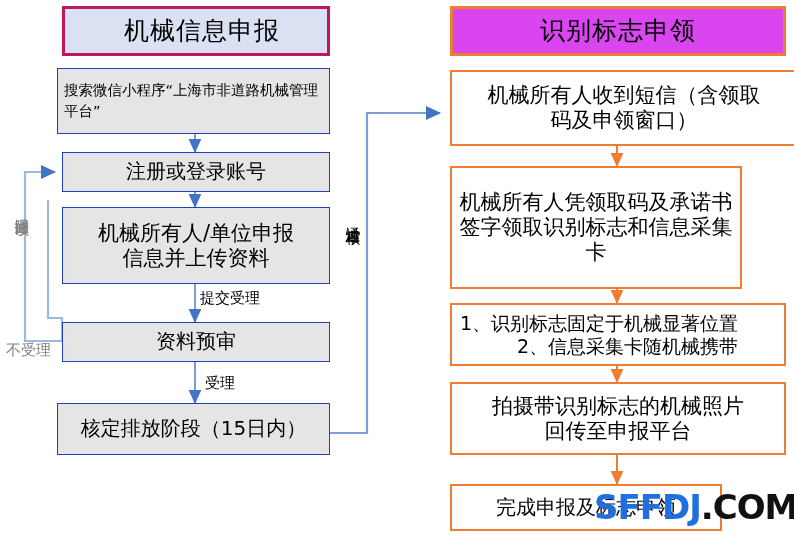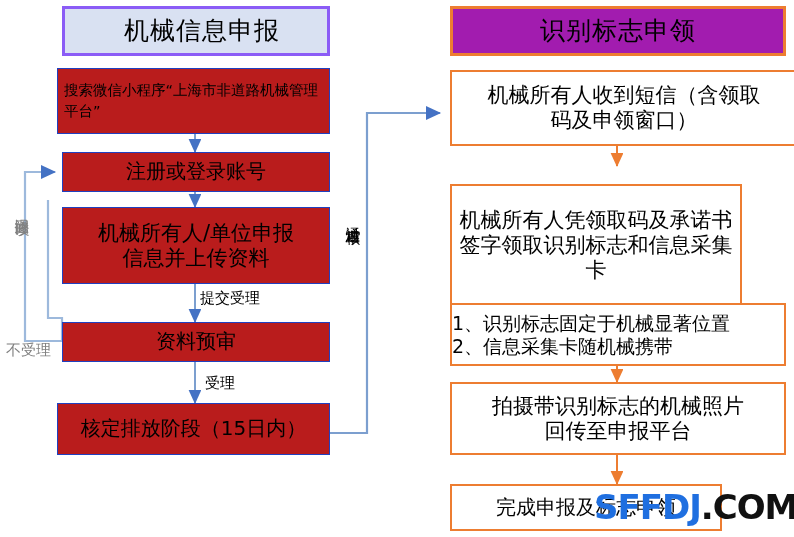--- a/index.html
+++ b/index.html
@@ -27,56 +27,56 @@
     justify-content: center;
     text-align: center;
     color: #000000;
     line-height: 1.18;
     white-space: pre-line;
     z-index: 3;
     background: #ffffff;
   }
   
   .hdr-blue {
-    border: 3px solid #8b5cf6;
+    border: 3px solid #be185d;
     background: #D9E1F2;
     font-size: 25px;
     letter-spacing: 1px;
     padding-left: 12px;
   }
   .box-blue {
     border: 1.5px solid #2040C0;
-    background: #b91c1c;
+    background: #e5e5e5;
   }
   .lbl-small {
     font-size: 14.5px;
     text-align: left;
     justify-content: flex-start;
     padding-left: 6px;
     line-height: 1.45;
   }
   .t-22 { font-size: 20px; }
   .t-21 { font-size: 21px; }
   .t-19 { font-size: 19px; }
 
   
   .hdr-orange {
     border: 3px solid #ED7D31;
-    background: #a21caf;
+    background: #d946ef;
     font-size: 25px;
     letter-spacing: 1px;
   }
   .box-orange {
     border: 2.5px solid #ED7D31;
     background: #ffffff;
   }
   .box-orange.left-align {
-    text-align: left;
+    text-align: right;
     justify-content: flex-start;
-    padding-left: 0;
+    padding-left: 8px;
   }
 
   
   .edge-label {
     position: absolute;
     font-size: 15px;
     color: #000000;
     z-index: 4;
     white-space: nowrap;
     font-family: Liberation Serif, serif;
@@ -173,21 +173,21 @@
 
   <div class="vlabel gray" style="left:14px; top:207px;">退回修改</div>
 
   <div class="vlabel black" style="left:345px; top:215px;">通过审核</div>
 
   <div class="box hdr-orange" style="left:450px; top:6px; width:336px; height:50px;">识别标志申领</div>
 
   <div class="box box-orange t-21" style="left:450px; top:70px; width:348px; height:76px;">机械所有人收到短信（含领取
 码及申领窗口）</div>
 
-  <div class="box box-orange t-21" style="left:450px; top:166px; width:292px; height:123px;margin-top:18px;">机械所有人凭领取码及承诺书
+  <div class="box box-orange t-21" style="left:450px; top:166px; width:292px; height:123px;">机械所有人凭领取码及承诺书
 签字领取识别标志和信息采集
 卡</div>
 
   <div class="box box-orange t-19 left-align" style="left:450px; top:303px; width:336px; height:63px;">1、识别标志固定于机械显著位置
 2、信息采集卡随机械携带</div>
 
   <div class="box box-orange t-21" style="left:450px; top:382px; width:336px; height:73px;">拍摄带识别标志的机械照片
 回传至申报平台</div>
 
   <div class="box box-orange t-22" style="left:450px; top:484px; width:272px; height:47px;">完成申报及标志申领</div>

